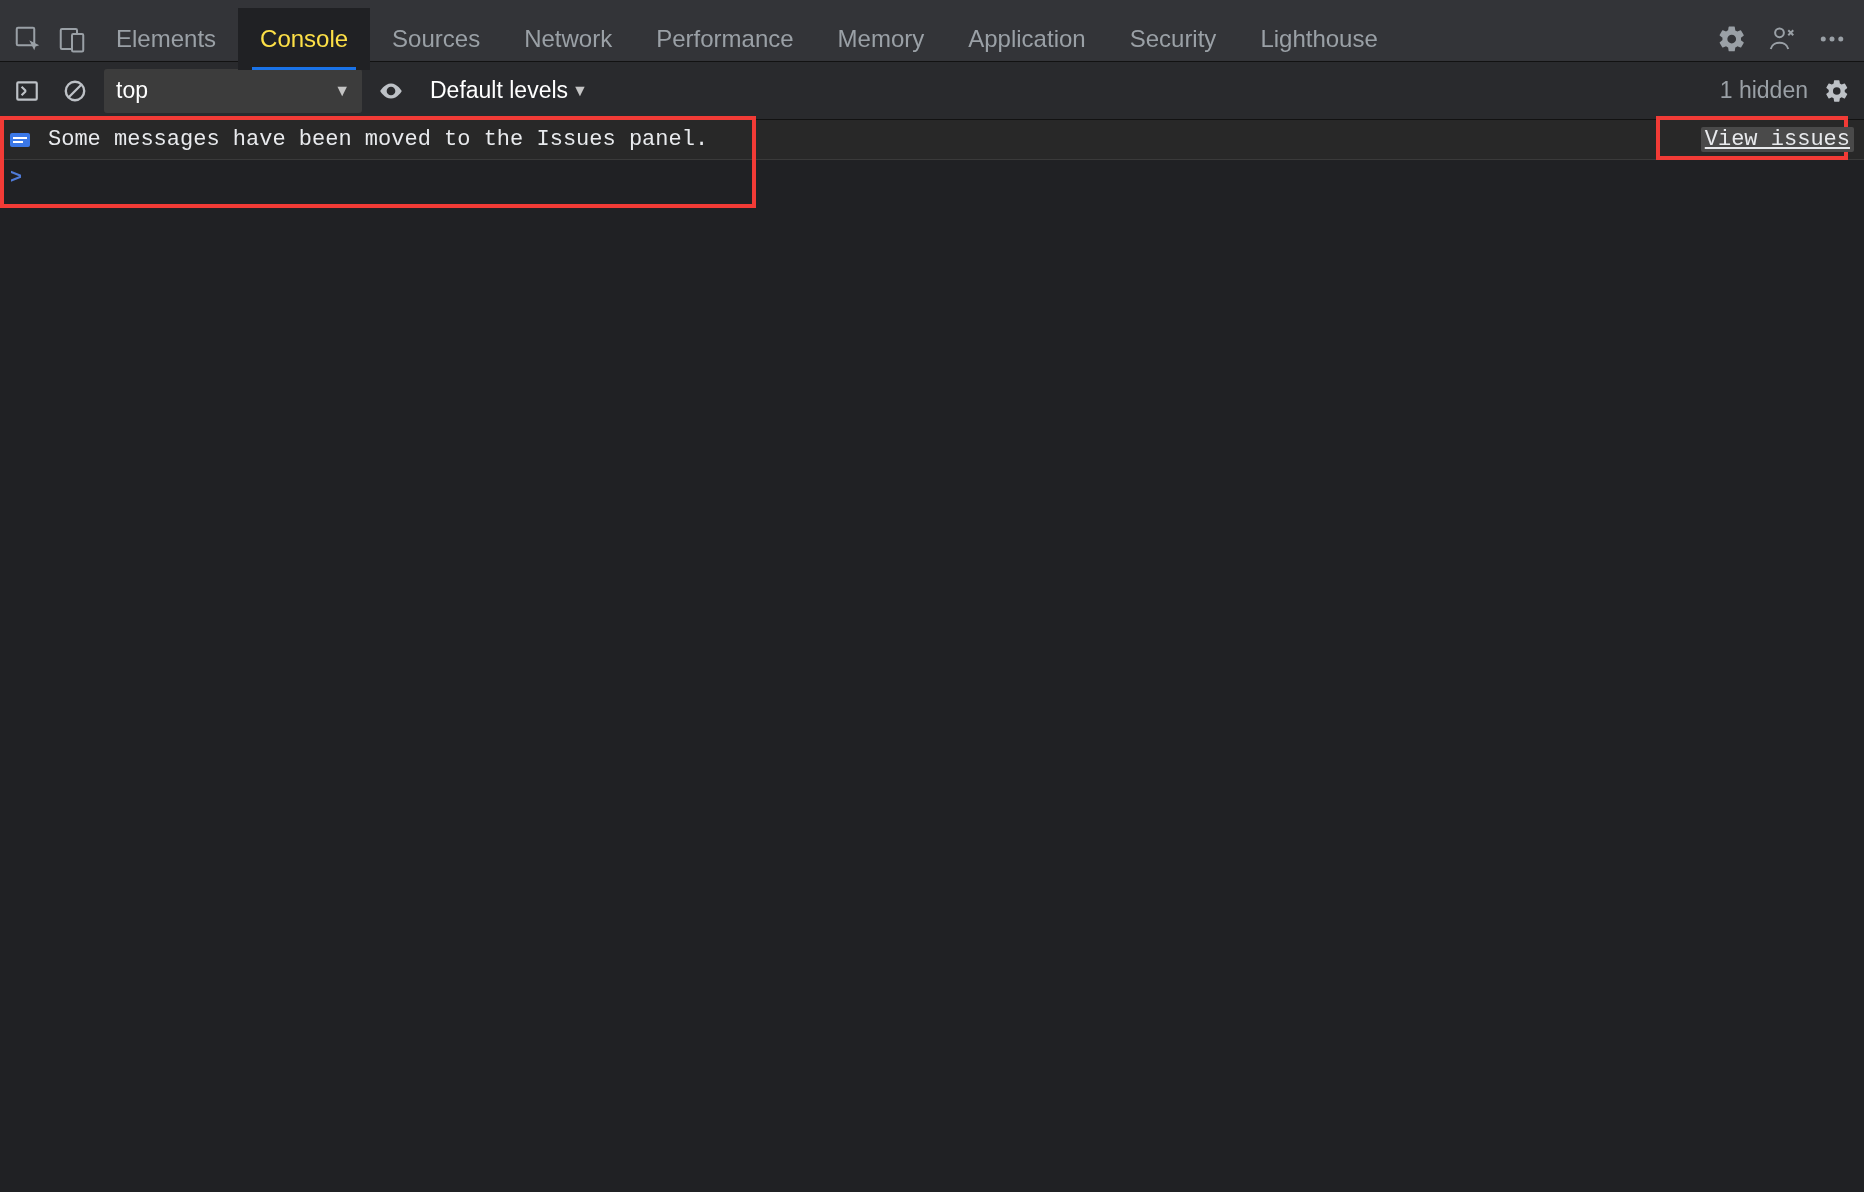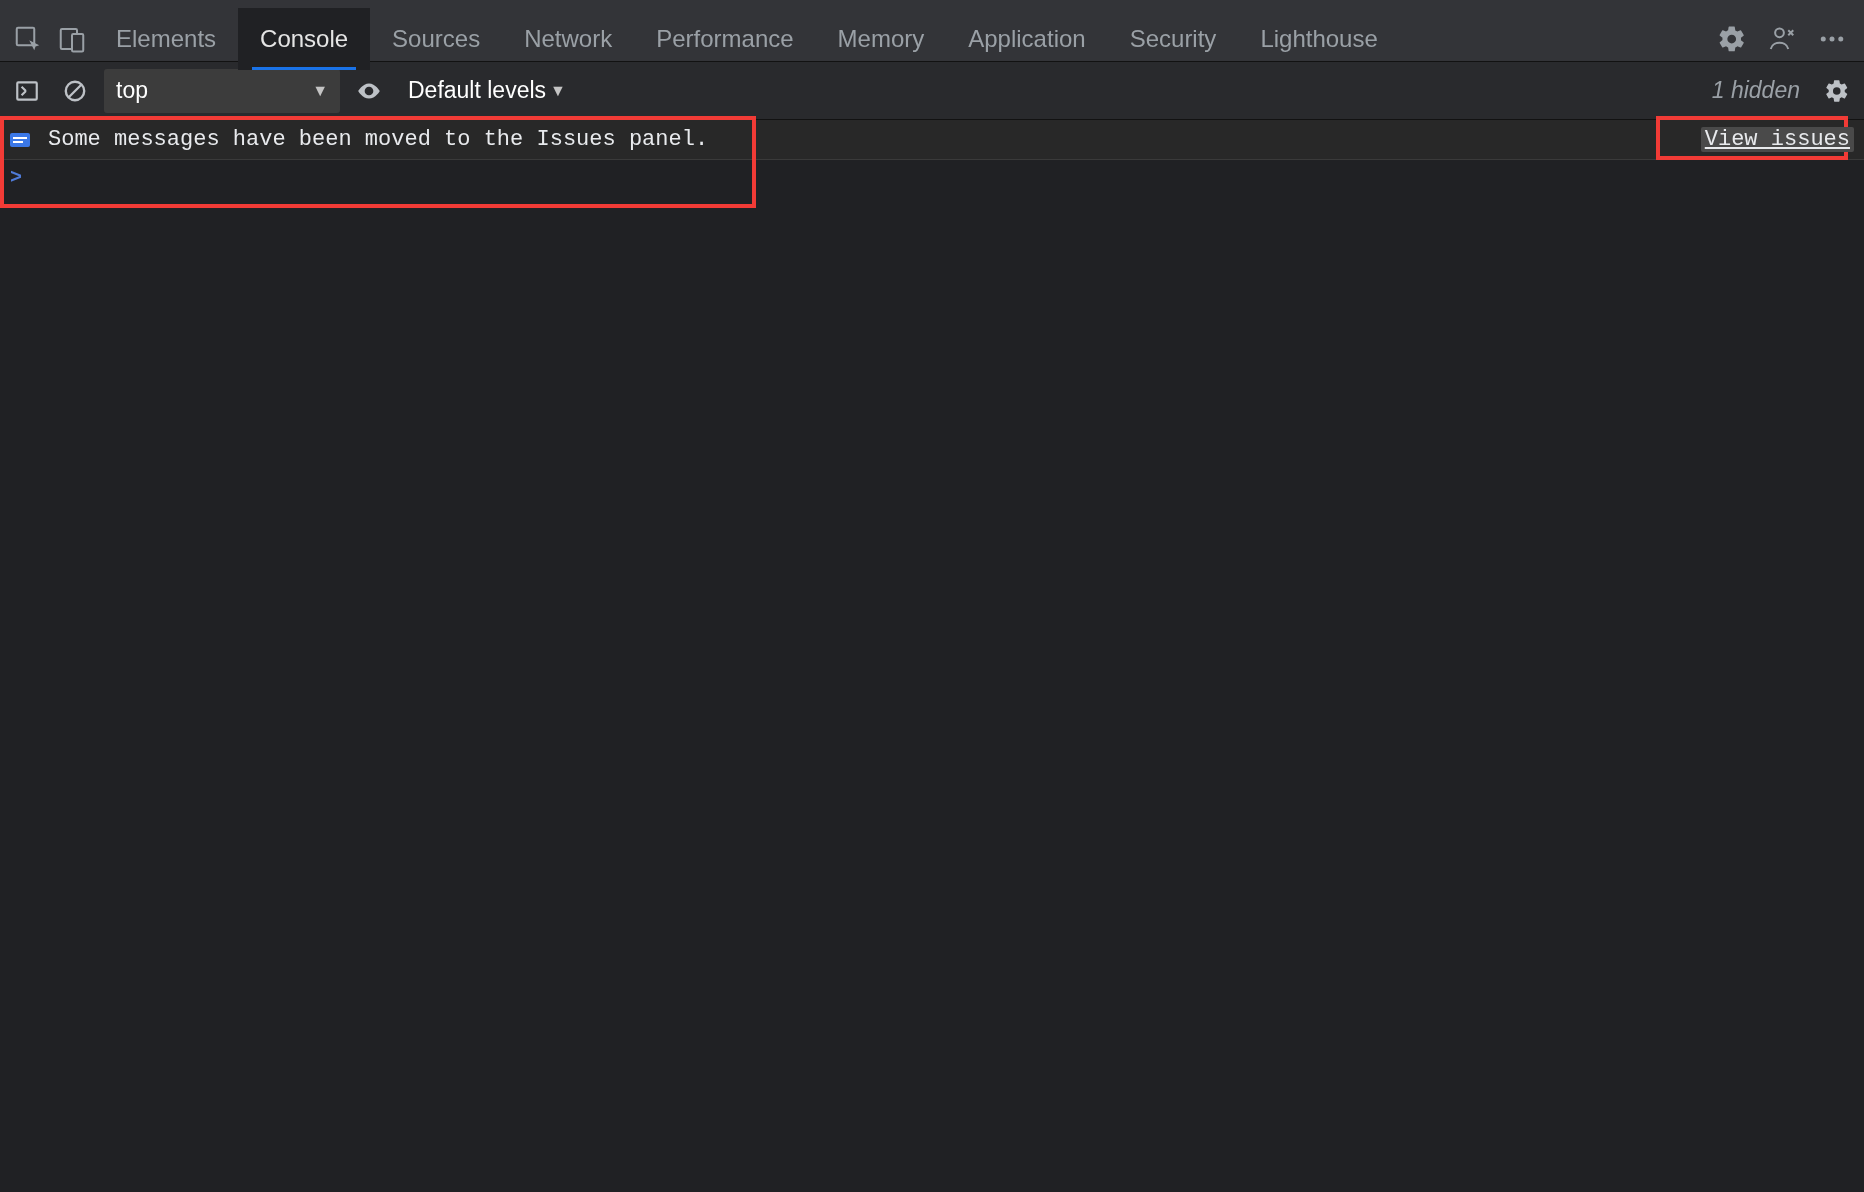--- a/index.html
+++ b/index.html
@@ -44,21 +44,21 @@
   .tab{
     display:flex;align-items:center;justify-content:center;
     height:62px;padding:0 22px;
     font-size:24px;
     color:var(--text-dim);
     cursor:pointer;
     position:relative;
   }
   .tab.active{
     background:#202124;
-    color:#e5e5e5;
+    color:#fde047;
   }
   .tab.active::after{
     content:"";
     position:absolute;
     left:14px;right:14px;bottom:0;
     height:3px;background:var(--accent);
   }
   .tabstrip .spacer{flex:1;}
   .tabstrip .righticons{display:flex;align-items:center;gap:6px;}
 
@@ -73,21 +73,21 @@
   }
   .toolbar .iconbtn{
     width:38px;height:38px;
     display:flex;align-items:center;justify-content:center;
     color:var(--text-mid);
     border-radius:4px;
   }
   .ctx-select{
     display:flex;align-items:center;justify-content:space-between;
     background:#3c3c3c;
-    height:44px;width:236px;
+    height:44px;width:258px;
     border-radius:3px;
     padding:0 12px;
     color:#ffffff;font-size:23px;
     cursor:pointer;
   }
   .filter-input{
     height:44px;width:230px;
     background:transparent;
     border:1px solid #5f6368;
     border-radius:3px;
@@ -97,22 +97,21 @@
   .filter-input::placeholder{color:var(--text-dim);}
   .levels{
     display:flex;align-items:center;gap:4px;
     font-size:23px;color:#ffffff;
     padding:0 10px;
     cursor:pointer;
   }
   .toolbar .spacer{flex:1;}
   .hidden-count{
     font-size:23px;color:var(--text-dim);
-    margin-right:8px;
-    font-style:italic;
+    margin-right:0;
   }
 
   
   .messages{
     position:relative;
     height:calc(1192px - 62px - 58px);
     background:#202124;
   }
   .msg-row{
     height:40px;

